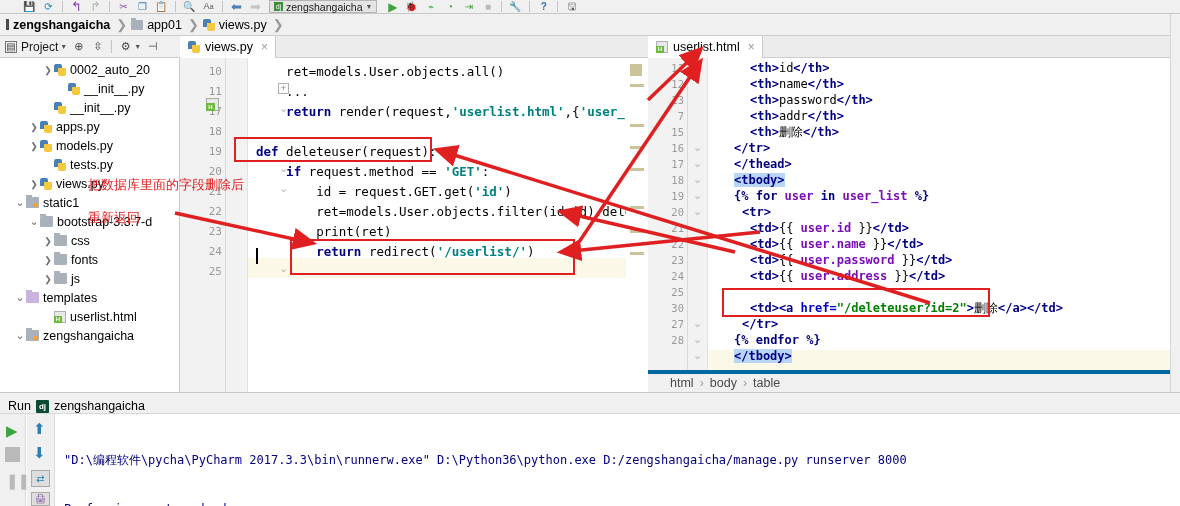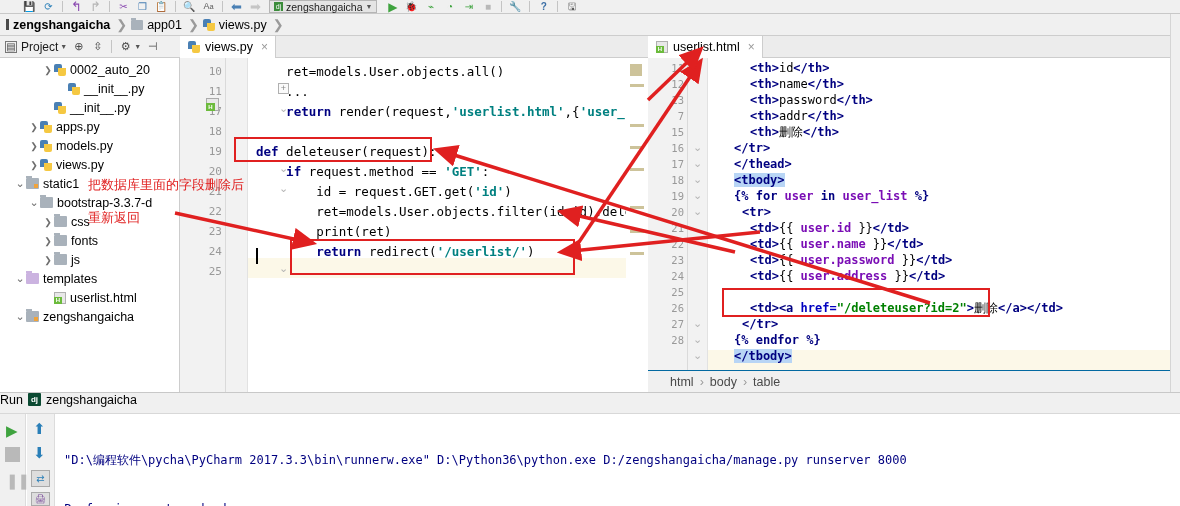--- a/index.html
+++ b/index.html
@@ -150,34 +150,34 @@
   }
   .tg { color: #000080; font-weight: bold; }
   .at { color: #0000c0; font-weight: bold; }
   .av { color: #008000; font-weight: bold; }
   .dj { color: #000080; font-weight: bold; }
   .dv { color: #7a0db5; font-weight: bold; }
   .txt { color: #000; }
   .sel { background: #b8d5f5; }
   .bc-html {
     position: absolute; top: 370px; left: 648px; width: 532px; height: 22px;
-    background: #f0f0f0; border-top: 1px solid #0369a1;
+    background: #f0f0f0; border-top: 4px solid #0369a1;
     display: flex; align-items: center; padding-left: 22px; gap: 6px;
     font-size: 12.5px; color: #4a4a4a;
   }
 
   
   .marker-py { position:absolute; top:58px; left:626px; width:22px; height:334px; background:#fff; }
   .mk { position:absolute; left:4px; width:14px; height:3px; background:#cdc39a; }
 
   
   .run-head {
     position: absolute; top: 392px; left: 0; width: 1180px; height: 22px;
     background: #f0f0f0; border-top: 1px solid #c8c8c8; border-bottom: 1px solid #d8d8d8;
-    display: flex; align-items: flex-start; gap: 5px; font-size: 12.5px;
+    display: flex; align-items: flex-end; gap: 5px; padding-left: 8px; font-size: 12.5px;
   }
   .dj-ico { width: 13px; height: 13px; background: #0c4b33; color:#fff;
      font-size:8px; line-height:13px; text-align:center; font-weight:bold; border-radius:1px; }
   .run-body { position: absolute; top: 414px; left: 0; width: 1180px; height: 92px; background:#fff; }
   .run-side { position:absolute; top:0; left:0; width: 26px; height: 92px; background:#f0f0f0;
      border-right:1px solid #dcdcdc; }
   .run-side2 { position:absolute; top:0; left:27px; width: 28px; height: 92px; background:#f0f0f0;
      border-right:1px solid #dcdcdc; }
   .console {
     position:absolute; top:0; left:56px; width:1124px; height:92px;
@@ -287,20 +287,25 @@
         </div>
         <div class="tr-row" style="padding-left: 28px;">
           <span class="tr-arrow">❯</span>
           <span class="tr-ico ico-py"></span>
           <span>apps.py</span>
         </div>
         <div class="tr-row" style="padding-left: 28px;">
           <span class="tr-arrow">❯</span>
           <span class="tr-ico ico-py"></span>
           <span>models.py</span>
+        </div>
+        <div class="tr-row" style="padding-left: 42px;">
+          <span class="tr-arrow"></span>
+          <span class="tr-ico ico-py"></span>
+          <span>tests.py</span>
         </div>
         <div class="tr-row" style="padding-left: 28px;">
           <span class="tr-arrow">❯</span>
           <span class="tr-ico ico-py"></span>
           <span>views.py</span>
         </div>
         <div class="tr-row" style="padding-left: 14px;">
           <span class="tr-arrow" style="font-size: 11px;">⌄</span>
           <span class="tr-ico ico-folder-src"></span>
           <span>static1</span>
@@ -428,21 +433,21 @@
           <div class="ln" style="top: 82px; line-height: 16px; height: 16px; font-size: 10.5px;">16</div>
           <div class="ln" style="top: 98px; line-height: 16px; height: 16px; font-size: 10.5px;">17</div>
           <div class="ln" style="top: 114px; line-height: 16px; height: 16px; font-size: 10.5px;">18</div>
           <div class="ln" style="top: 130px; line-height: 16px; height: 16px; font-size: 10.5px;">19</div>
           <div class="ln" style="top: 146px; line-height: 16px; height: 16px; font-size: 10.5px;">20</div>
           <div class="ln" style="top: 162px; line-height: 16px; height: 16px; font-size: 10.5px;">21</div>
           <div class="ln" style="top: 178px; line-height: 16px; height: 16px; font-size: 10.5px;">22</div>
           <div class="ln" style="top: 194px; line-height: 16px; height: 16px; font-size: 10.5px;">23</div>
           <div class="ln" style="top: 210px; line-height: 16px; height: 16px; font-size: 10.5px;">24</div>
           <div class="ln" style="top: 226px; line-height: 16px; height: 16px; font-size: 10.5px;">25</div>
-          <div class="ln" style="top: 242px; line-height: 16px; height: 16px; font-size: 10.5px;">26</div>
+          <div class="ln" style="top: 242px; line-height: 16px; height: 16px; font-size: 10.5px;">30</div>
           <div class="ln" style="top: 258px; line-height: 16px; height: 16px; font-size: 10.5px;">27</div>
           <div class="ln" style="top: 274px; line-height: 16px; height: 16px; font-size: 10.5px;">28</div>
           <div class="ln" style="top: 290px; line-height: 16px; height: 16px; font-size: 10.5px; margin-top: 42px;">29</div>
         </div>
     </div>
     <div class="fold-html">
       <div class="foldbullet" style="left:5px;top:83px;">⌄</div>
       <div class="foldbullet" style="left:5px;top:99px;">⌄</div>
       <div class="foldbullet" style="left:5px;top:115px;">⌄</div>
       <div class="foldbullet" style="left:5px;top:131px;">⌄</div>

